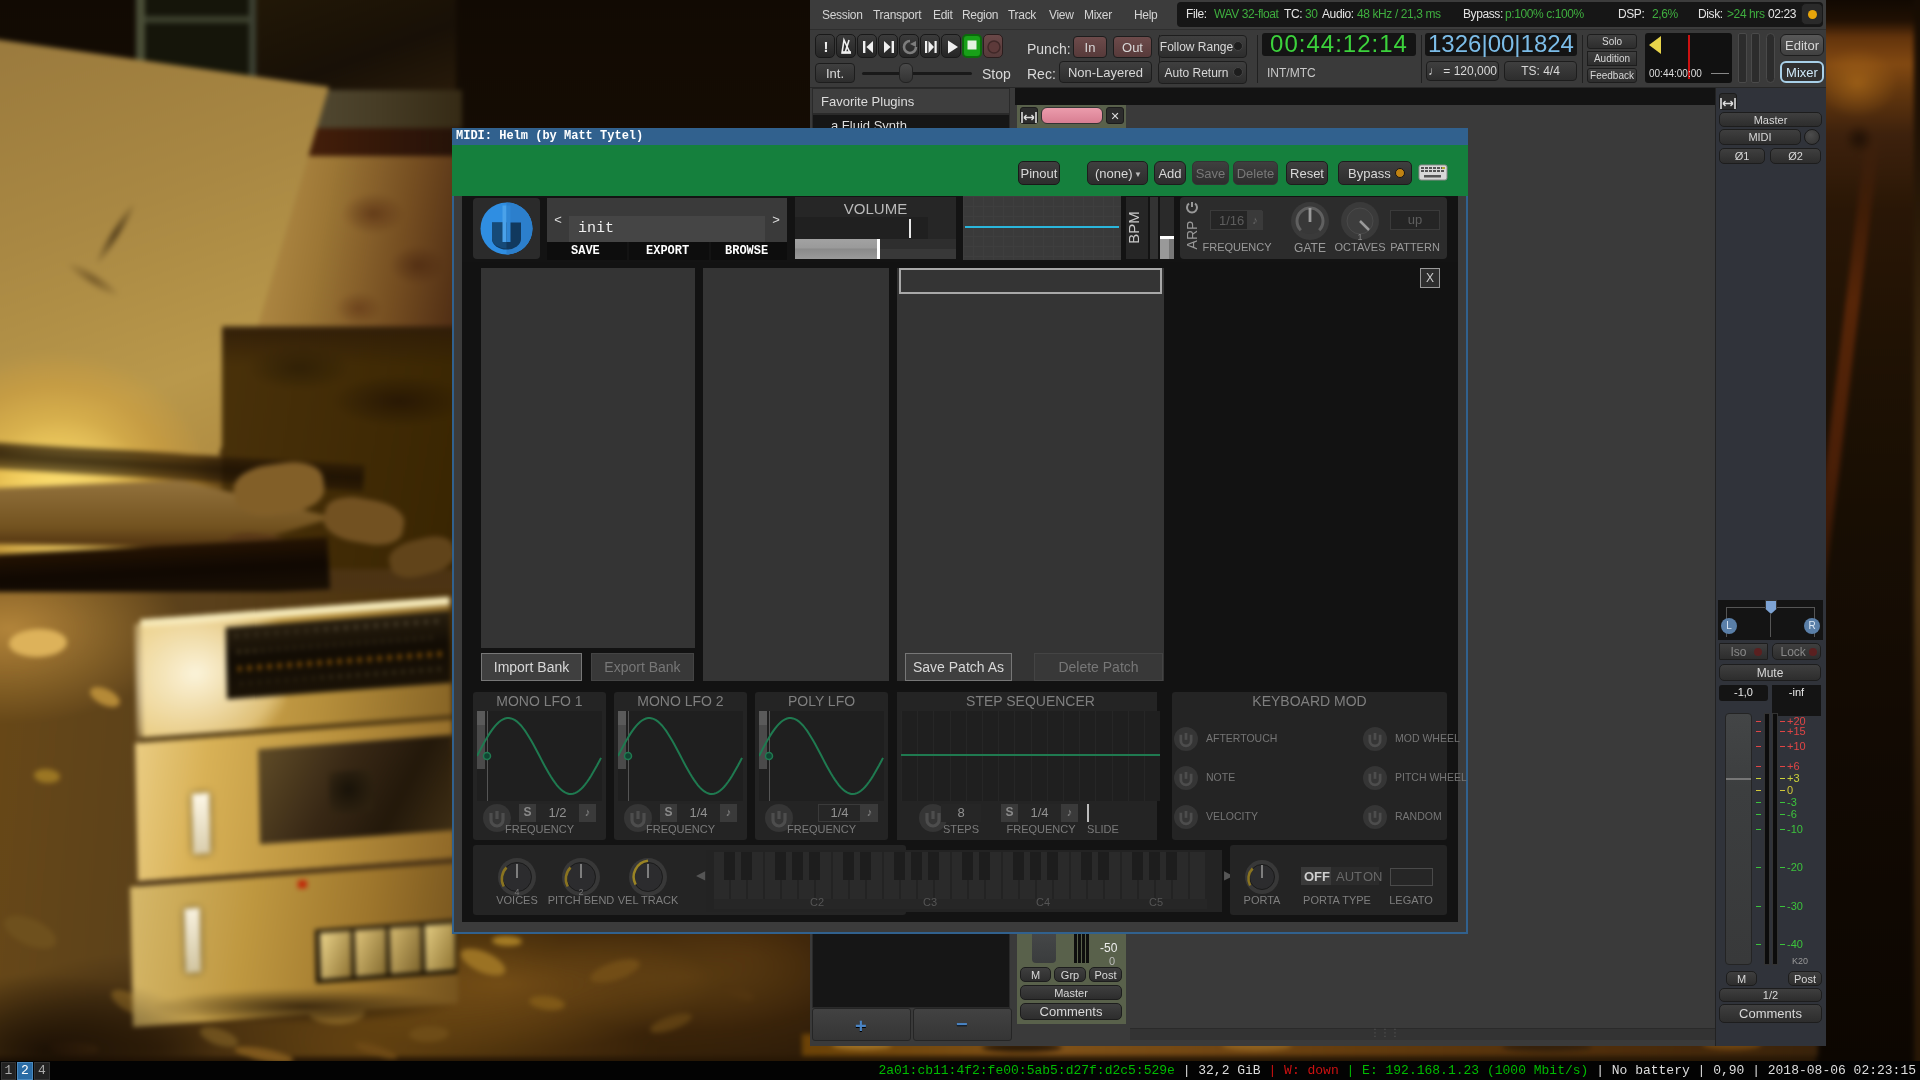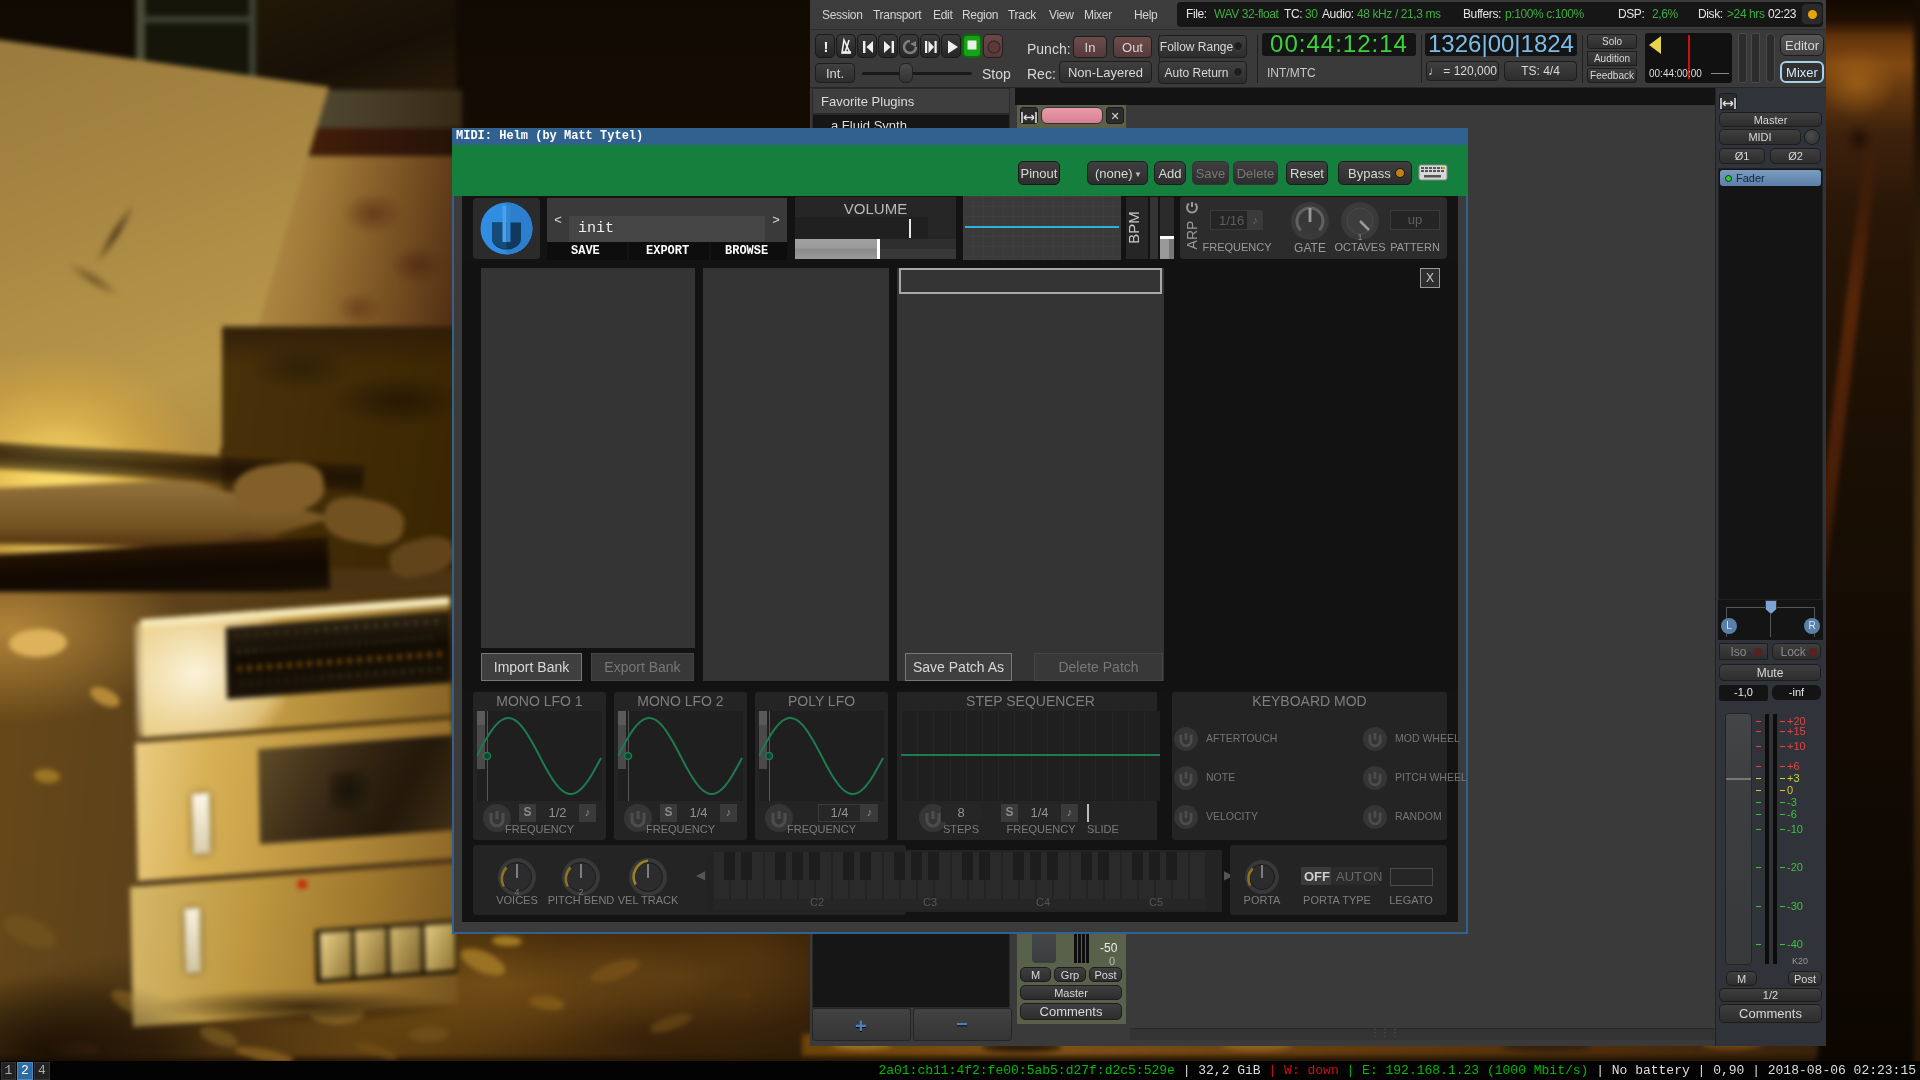--- a/index.html
+++ b/index.html
@@ -147,21 +147,21 @@
    <span class="abs" style="left:274px;top:8px">Mixer</span>
    <span class="abs" style="left:324px;top:8px">Help</span>
  </div>
  <div class="abs" style="left:367px;top:2px;width:646px;height:25px;background:#161616;border-radius:4px;color:#e4e4e4;font-size:12px;letter-spacing:-0.4px;white-space:nowrap">
    <span class="abs" style="left:9px;top:5px">File:</span>
         <span class="abs" style="left:37px;top:5px;color:#3fae3f">WAV 32-float</span>
    <span class="abs" style="left:107px;top:5px">TC:</span>
         <span class="abs" style="left:128px;top:5px;color:#3fae3f">30</span>
    <span class="abs" style="left:145px;top:5px">Audio:</span>
         <span class="abs" style="left:180px;top:5px;color:#3fae3f">48 kHz / 21,3 ms</span>
-   <span class="abs" style="left:286px;top:5px">Buffers:</span>
+   <span class="abs" style="left:286px;top:5px">Bypass:</span>
         <span class="abs" style="left:328px;top:5px;color:#3fae3f">p:100% c:100%</span>
    <span class="abs" style="left:441px;top:5px">DSP:</span>
         <span class="abs" style="left:475px;top:5px;color:#3fae3f">2,6%</span>
    <span class="abs" style="left:521px;top:5px">Disk:</span>
         <span class="abs" style="left:550px;top:5px;color:#3fae3f">&gt;24 hrs</span>
    <span class="abs" style="left:591px;top:5px">02:23</span>
    <div class="abs" style="left:624px;top:1px;width:22px;height:22px;background:#2a2a2a;border-radius:5px;border:1px solid #191919">
           <div class="abs" style="left:5.5px;top:5.5px;width:9px;height:9px;border-radius:50%;background:#e8a50a"></div>
         </div>
  </div>
@@ -293,43 +293,37 @@
      <div class="abs" style="left:3px;top:5px;width:18px;height:17px;background:#2c2c2c;border:1px solid #1c1c1c;border-radius:3px;text-align:center;padding-top:2px"><svg width="16" height="13" viewBox="0 0 16 13">
               <path d="M1 1 v11 M15 1 v11" stroke="#ddd" stroke-width="1.6"></path>
               <path d="M3 6.5 h10 M3 6.5 l2.5 -2.5 M3 6.5 l2.5 2.5 M13 6.5 l-2.5 -2.5 M13 6.5 l-2.5 2.5" stroke="#ddd" stroke-width="1.4" fill="none"></path>
             </svg></div>
      <div class="btn" style="left:3px;top:24px;width:103px;height:15px;font-size:11px;line-height:14px;border-radius:5px">Master</div>
      <div class="btn" style="left:3px;top:41px;width:82px;height:16px;font-size:11px;line-height:15px;border-radius:5px">MIDI</div>
      <div class="abs" style="left:88px;top:41px;width:16px;height:16px;border-radius:50%;background:radial-gradient(circle at 40% 35%,#4c4c4c,#303030);border:1px solid #1a1a1a"></div>
      <div class="btn" style="left:3px;top:60px;width:46px;height:16px;font-size:11px;line-height:15px;border-radius:5px">Ø1</div>
      <div class="btn" style="left:54px;top:60px;width:51px;height:16px;font-size:11px;line-height:15px;border-radius:5px">Ø2</div>
 
-     <div class="abs" style="left:2px;top:80px;width:105px;height:432px;background:#141414;border:1px solid #222">
-       <div class="abs" style="left:1px;top:1px;width:101px;height:16px;background:linear-gradient(180deg,#7a9cc0,#5a7fa8);border-radius:3px;color:#10233a;font-size:11px">
-              <span class="abs" style="left:16px;top:2px">Fader</span>
-              <div class="abs" style="left:5px;top:5px;width:7px;height:7px;border-radius:50%;background:#35c835;border:1px solid #0a3a0a"></div>
-            </div>
-     </div>
 
      <div class="abs" style="left:2px;top:512px;width:105px;height:40px;background:#141414">
        <div class="abs" style="left:8px;top:7px;width:89px;height:1px;background:#555"></div>
        <div class="abs" style="left:52px;top:7px;width:1px;height:30px;background:#555"></div>
        <div class="abs" style="left:8px;top:7px;width:1px;height:30px;background:#555"></div>
        <div class="abs" style="left:96px;top:7px;width:1px;height:30px;background:#555"></div>
        <div class="abs" style="left:47px;top:0px;width:12px;height:14px;background:#7da3d4;border:1px solid #333;clip-path:polygon(0 0,100% 0,100% 60%,50% 100%,0 60%)"></div>
        <div class="abs" style="left:3px;top:18px;width:16px;height:16px;border-radius:50%;background:#5a7fa8;color:#dce8f4;font-size:10px;text-align:center;line-height:15px">L</div>
        <div class="abs" style="left:86px;top:18px;width:16px;height:16px;border-radius:50%;background:#5a7fa8;color:#dce8f4;font-size:10px;text-align:center;line-height:15px">R</div>
      </div>
      <div class="btn" style="left:3px;top:555px;width:49px;height:17px;font-size:12px;line-height:16px;color:#888;border-radius:1px">Iso&nbsp;&nbsp;&nbsp;</div>
      <div class="abs" style="left:38px;top:560px;width:8px;height:8px;border-radius:50%;background:#5a2020"></div>
      <div class="btn" style="left:56px;top:555px;width:49px;height:17px;font-size:12px;line-height:16px;color:#888;border-radius:5px">Lock&nbsp;&nbsp;</div>
      <div class="abs" style="left:93px;top:560px;width:8px;height:8px;border-radius:50%;background:#5a2020"></div>
      <div class="btn" style="left:3px;top:576px;width:102px;height:17px;font-size:12px;line-height:16px;border-radius:5px">Mute</div>
      <div class="abs" style="left:3px;top:597px;width:49px;height:16px;background:#141414;border-radius:3px;color:#e8e8e8;font-size:11px;text-align:center;line-height:15px">-1,0</div>
-     <div class="abs" style="left:56px;top:597px;width:49px;height:15px;background:#141414;border-radius:6px;color:#e8e8e8;font-size:11px;text-align:center;line-height:15px">-inf</div>
+     <div class="abs" style="left:56px;top:597px;width:49px;height:31px;background:#141414;border-radius:0;color:#e8e8e8;font-size:11px;text-align:center;line-height:15px">-inf</div>
 
      <div class="abs" style="left:9px;top:625px;width:27px;height:252px;background:linear-gradient(180deg,#434546 0%,#3c3e3f 30%,#38393a 100%);border:1px solid #242424;border-radius:4px">
        <div class="abs" style="left:0;top:64px;width:25px;height:2px;background:#777"></div>
      </div>
      <div class="abs" style="left:48px;top:625px;width:6px;height:252px;background:#0c0c0c;border:1px solid #333"></div>
      <div class="abs" style="left:56px;top:625px;width:6px;height:252px;background:#0c0c0c;border:1px solid #333"></div>
      <div class="abs" style="left:40px;top:633px;width:5px;height:1px;background:#e04545"></div>
      <div class="abs" style="left:64px;top:633px;width:5px;height:1px;background:#e04545"></div>
      <span class="abs" style="left:71px;top:627px;color:#e04545;font-size:11px">+20</span>
      <div class="abs" style="left:40px;top:643px;width:5px;height:1px;background:#e04545"></div>

